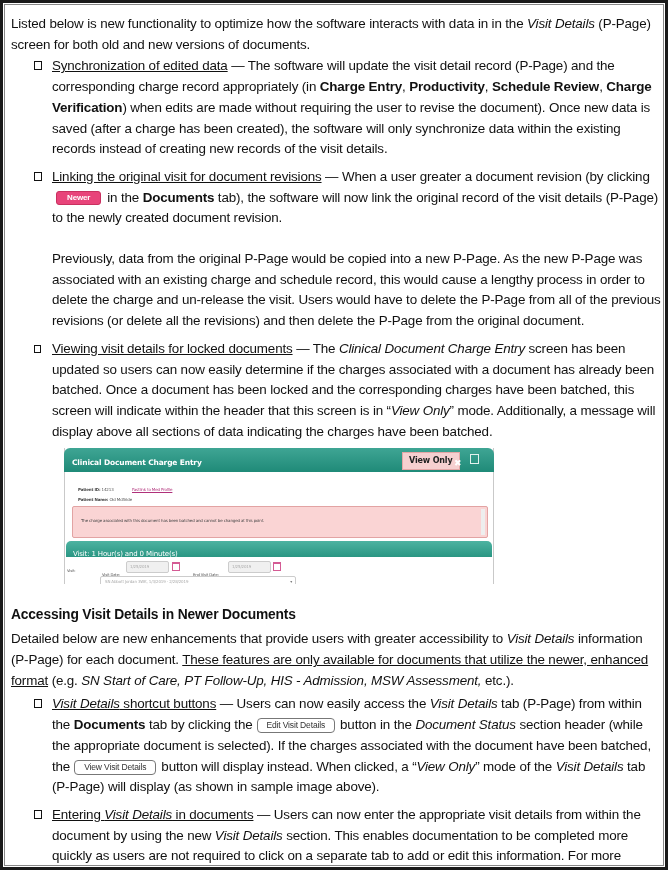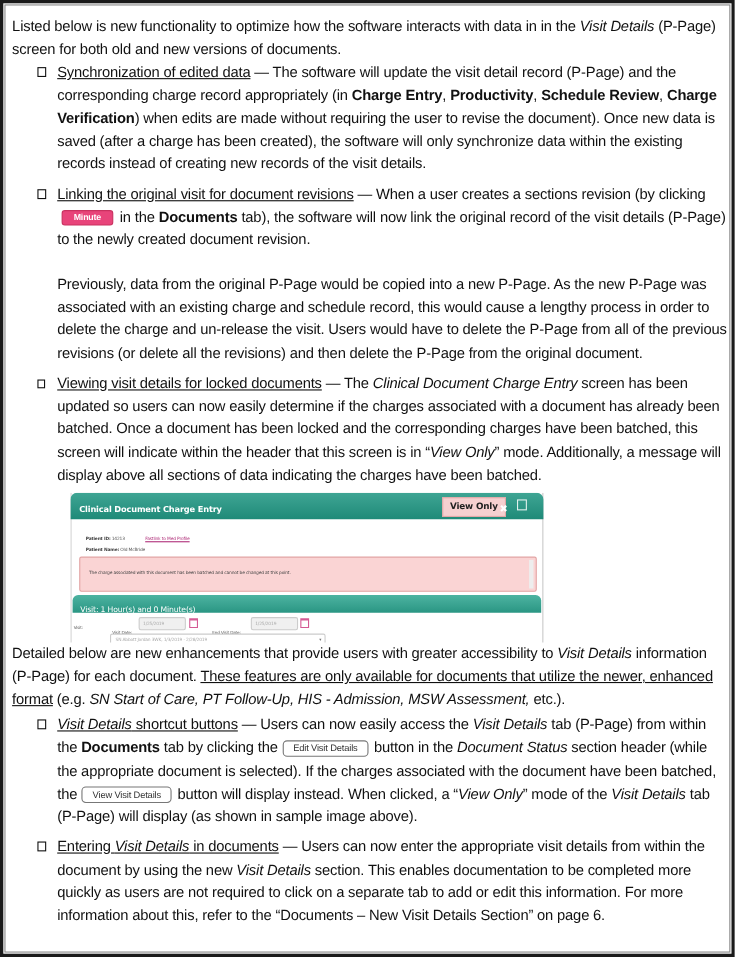--- a/index.html
+++ b/index.html
@@ -103,21 +103,21 @@
 
   <p class="intro"><span>Listed below is new functionality to optimize how the software interacts with data in in the </span><i>Visit Details</i><span> (P-Page) screen for both old and new versions of documents.</span></p>
 
   <div class="item">
     <span class="box"></span>
     <span class="u">Synchronization of edited data</span><span> — The software will update the visit detail record (P-Page) and the corresponding charge record appropriately (in </span><b>Charge Entry</b><span>, </span><b>Productivity</b><span>, </span><b>Schedule Review</b><span>, </span><b>Charge Verification</b><span>) when edits are made without requiring the user to revise the document). Once new data is saved (after a charge has been created), the software will only synchronize data within the existing records instead of creating new records of the visit details.</span>
   </div>
 
   <div class="item" style="margin-bottom:0">
     <span class="box"></span>
-    <span class="u">Linking the original visit for document revisions</span><span> — When a user creates a sections revision (by clicking</span><span class="revise-btn">Minute</span><span>in the </span><b>Documents</b><span> tab), the software will now link the original record of the visit details (P-Page) to the newly created document revision.</span>
+    <span class="u">Linking the original visit for document revisions</span><span> — When a user greater a document revision (by clicking</span><span class="revise-btn">Newer</span><span>in the </span><b>Documents</b><span> tab), the software will now link the original record of the visit details (P-Page) to the newly created document revision.</span>
   </div>
   <p class="para2">Previously, data from the original P-Page would be copied into a new P-Page. As the new P-Page was associated with an existing charge and schedule record, this would cause a lengthy process in order to delete the charge and un-release the visit. Users would have to delete the P-Page from all of the previous revisions (or delete all the revisions) and then delete the P-Page from the original document.</p>
 
   <div class="item" style="margin-bottom:0">
     <span class="box small"></span>
     <span class="u">Viewing visit details for locked documents</span><span> — The </span><i>Clinical Document Charge Entry</i><span> screen has been updated so users can now easily determine if the charges associated with a document has already been batched. Once a document has been locked and the corresponding charges have been batched, this screen will indicate within the header that this screen is in “</span><i>View Only</i><span>” mode. Additionally, a message will display above all sections of data indicating the charges have been batched.</span>
   </div>
 
   <div class="shot">
     <div class="shot-win"></div>
@@ -142,20 +142,21 @@
     <span class="vinput" style="left:62px;top:113px">1/25/2019</span>
     <span class="cal" style="left:108px;top:114px"></span>
     <span class="vlabel" style="left:129px;top:117px">End Visit Date:</span>
     <span class="vinput" style="left:164px;top:113px">1/25/2019</span>
     <span class="cal" style="left:209px;top:114px"></span>
     <span class="vlabel" style="left:3px;top:130px">Orders/Auth:</span>
     <div class="orders"><span>SN Abbott Jordan 3WK, 1/3/2019 - 2/28/2019</span><span class="orders-arrow">▾</span></div>
     <span class="inc"></span>
   </div>
 
+  <h2 class="h2b">Accessing Visit Details in Newer Documents</h2>
   <p class="intro" style="margin-bottom:3px"><span>Detailed below are new enhancements that provide users with greater accessibility to </span><i>Visit Details</i><span> information (P-Page) for each document. </span><span class="u">These features are only available for documents that utilize the newer, enhanced format</span><span> (e.g. </span><i>SN Start of Care, PT Follow-Up, HIS - Admission, MSW Assessment,</i><span> etc.).</span></p>
 
   <div class="item">
     <span class="box"></span>
     <span class="u"><i>Visit Details</i><span> shortcut buttons</span></span><span> — Users can now easily access the </span><i>Visit Details</i><span> tab (P-Page) from within the </span><b>Documents</b><span> tab by clicking the</span><span class="pill-btn">Edit Visit Details</span><span>button in the </span><i>Document Status</i><span> section header (while the appropriate document is selected). If the charges associated with the document have been batched, the</span><span class="pill-btn">View Visit Details</span><span>button will display instead. When clicked, a “</span><i>View Only</i><span>” mode of the </span><i>Visit Details</i><span> tab (P-Page) will display (as shown in sample image above).</span>
   </div>
 
   <div class="item">
     <span class="box"></span>
     <span class="u"><span>Entering </span><i>Visit Details</i><span> in documents</span></span><span> — Users can now enter the appropriate visit details from within the document by using the new </span><i>Visit Details</i><span> section. This enables documentation to be completed more quickly as users are not required to click on a separate tab to add or edit this information. For more information about this, refer to the “Documents – New Visit Details Section” on page 6.</span>

